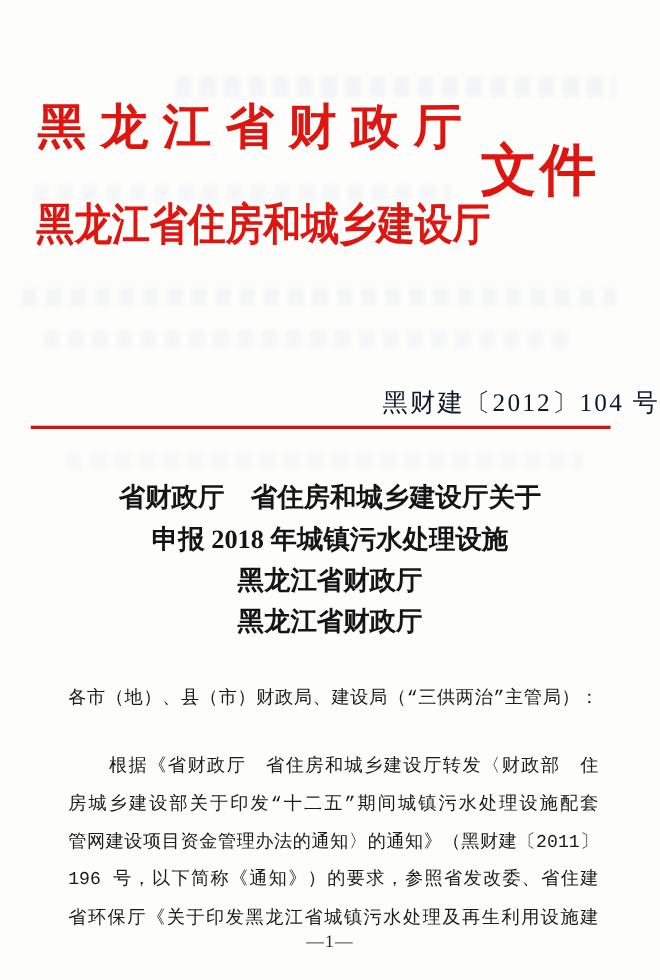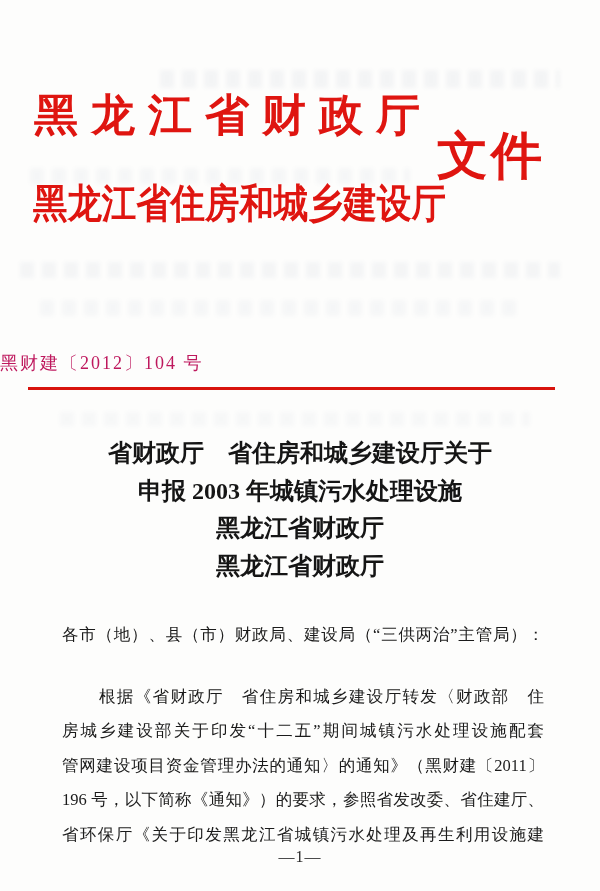--- a/index.html
+++ b/index.html
@@ -67,24 +67,24 @@
     white-space: nowrap;
     transform: scaleX(0.86);
     transform-origin: left center;
     line-height: 1.1;
   }
   .refnum {
     position: absolute;
     left: 0;
     top: 351px;
     width: 100%;
-    text-align: left;
-    font-size: 18px;
+    text-align: right;
+    font-size: 23px;
     letter-spacing: 2px;
-    color: #be185d;
+    color: #0f172a;
   }
   .red-rule {
     position: absolute;
     left: 28px;
     top: 387px;
     width: 527px;
     height: 3px;
     background: #d8130d;
   }
   .title-block {
@@ -106,20 +106,21 @@
     width: 482px;
     color: #1b1b1b;
     font-size: 16.5px;
   }
   .body-line {
     height: 34.6px;
     line-height: 34.6px;
     text-align: justify;
     text-align-last: justify;
     overflow: hidden;
+    font-family: Liberation Mono, monospace;
   }
   .body-line.indent { text-indent: 37px; margin-top: 27px; }
   .page-number {
     position: absolute;
     left: 0;
     top: 848px;
     width: 100%;
     text-align: center;
     font-size: 16px;
     letter-spacing: 1px;
@@ -142,21 +143,21 @@
   <div class="doctype">文件</div>
 
   <div class="agency2">黑龙江省住房和城乡建设厅</div>
 
   <div class="refnum">黑财建〔2012〕104 号</div>
 
   <div class="red-rule"></div>
 
   <div class="title-block">
     <div class="title-line">省财政厅　省住房和城乡建设厅关于</div>
-    <div class="title-line">申报 2003 年城镇污水处理设施</div>
+    <div class="title-line">申报 2018 年城镇污水处理设施</div>
     <div class="title-line">黑龙江省财政厅</div>
     <div class="title-line">黑龙江省财政厅</div>
   </div>
 
   <div class="body-block">
     <div class="body-line">各市（地）、县（市）财政局、建设局（“三供两治”主管局）：</div>
     <div class="body-line indent">根据《省财政厅　省住房和城乡建设厅转发〈财政部　住</div>
     <div class="body-line">房城乡建设部关于印发“十二五”期间城镇污水处理设施配套</div>
     <div class="body-line">管网建设项目资金管理办法的通知〉的通知》（黑财建〔2011〕</div>
     <div class="body-line">196 号，以下简称《通知》）的要求，参照省发改委、省住建厅、</div>

